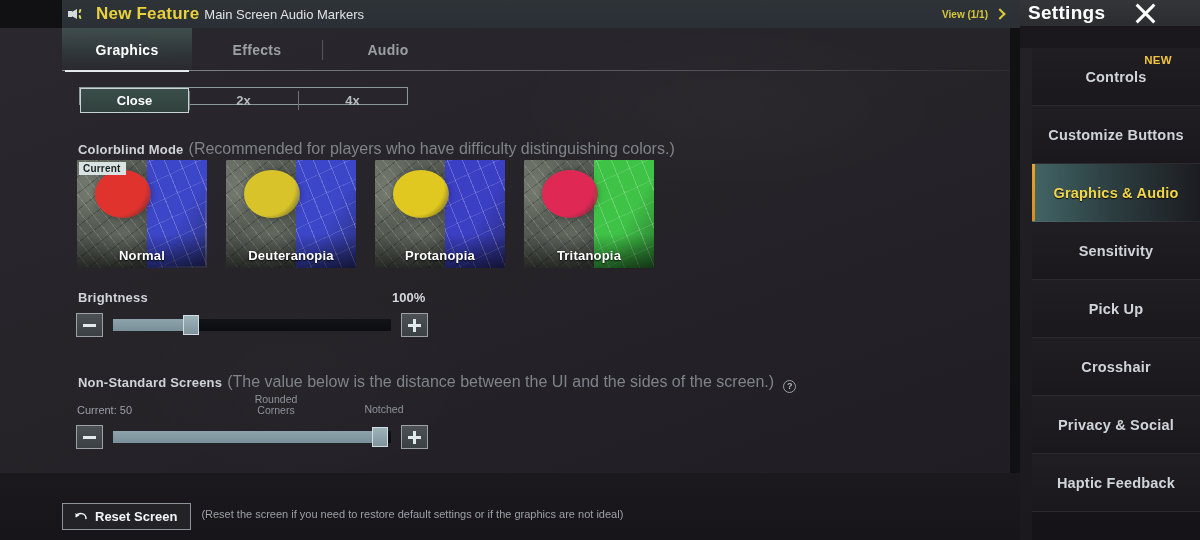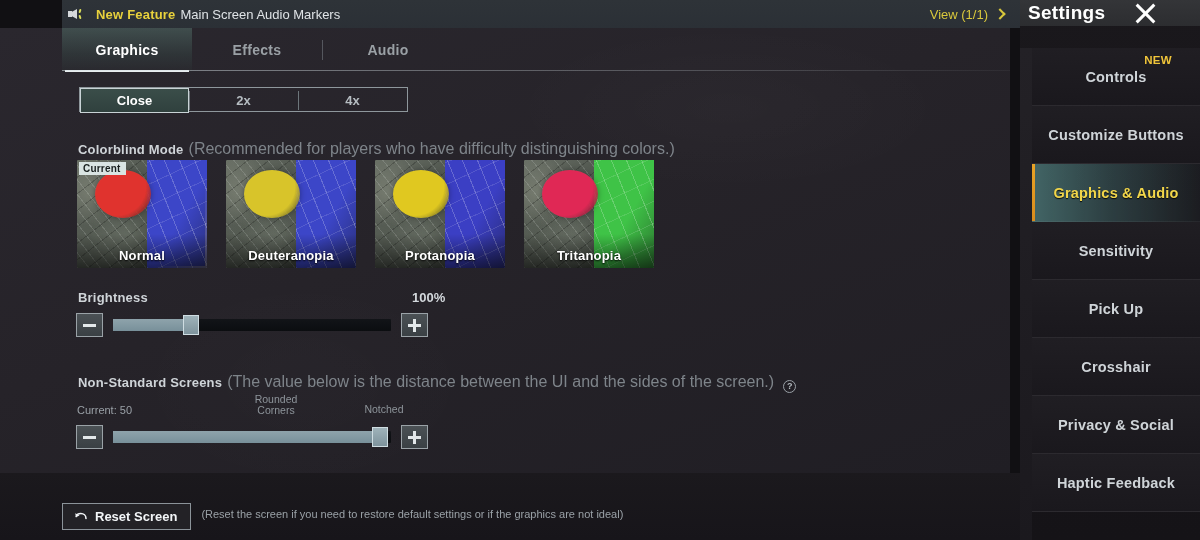--- a/index.html
+++ b/index.html
@@ -39,32 +39,32 @@
   .speaker-icon .box {
     position: absolute; left: 0; top: 5px; width: 4px; height: 6px;
     background: #d6d9dc;
   }
   .speaker-icon .w1, .speaker-icon .w2 {
     position: absolute; background: #d9dc5a; border-radius: 1px;
   }
   .speaker-icon .w1 { left: 11px; top: 3px;  width: 2px; height: 4px; transform: rotate(18deg); }
   .speaker-icon .w2 { left: 11px; top: 9px;  width: 2px; height: 4px; transform: rotate(-18deg); }
   .banner-new {
-    color: #e8d13c; font-size: 13px; font-weight: bold;
+    color: #e8d13c; font-size: 17px; font-weight: bold;
     letter-spacing: .2px; white-space: nowrap;
   }
   .banner-text {
     color: #dfe3e6; font-size: 13px; margin-left: 5px;
     white-space: nowrap; font-weight: normal;
   }
   .banner-right {
     margin-left: auto; display: flex; align-items: center;
     padding-right: 18px; gap: 8px;
   }
-  .banner-view { color: #d9c83c; font-size: 13px; font-weight: normal; white-space: nowrap; }
+  .banner-view { color: #d9c83c; font-size: 10px; font-weight: bold; white-space: nowrap; }
   .banner-chevron {
     width: 8px; height: 8px;
     border-top: 2px solid #d9c83c; border-right: 2px solid #d9c83c;
     transform: rotate(45deg); display:inline-block;
   }
 
   
   .content-panel {
     position: absolute; left: 0; top: 28px;
     width: 1010px; height: 445px;
@@ -107,21 +107,21 @@
     background: rgba(170,180,190,.35);
   }
   .tabs-underline {
     position:absolute; left:62px; top:70px; width:948px; height:1px;
     background: linear-gradient(to right, rgba(210,220,225,.55), rgba(210,220,225,.28) 60%, rgba(210,220,225,.05));
   }
 
   
   .seg-group {
     position: absolute; left: 79px; top: 87px;
-    height: 25px; display: flex;
+    height: 18px; display: flex;
     border: 1px solid #8e979c;
   }
   .seg {
     width: 109px; height: 25px;
     display: flex; align-items: center; justify-content: center;
     font-size: 13px; font-weight: bold; color: #b5bcc1;
     background: transparent; position: relative;
   }
   .seg + .seg::before {
     content:""; position:absolute; left:0; top:3px; bottom:3px;
@@ -386,21 +386,21 @@
         <div class="blob" style="background: radial-gradient(circle at 40% 35%, rgb(224, 40, 85) 0%, rgb(224, 40, 85) 62%, rgba(0, 0, 0, 0.45) 100%);"></div>
         <div class="shade-bot"></div>
       </div>
       <div class="name">Tritanopia</div>
     </div>
   </div>
 
   <div class="sec-label" style="left:78px; top:290px;">
     <span class="sec-title">Brightness</span>
   </div>
-  <div class="value-right" style="left:412px; top:290px;">100%</div>
+  <div class="value-right" style="left:392px; top:290px;">100%</div>
   <div class="slider-row" style="left:76px; top:313px; width:352px;">
     <div class="step-btn">
         <span class="h"></span>
       </div>
     <div class="track" style="width:280px;">
       <div class="fill" style="width: 28%;"></div>
       <div class="knob" style="left: 28%;"></div>
     </div>
     <div class="step-btn">
         <span class="h"></span>

